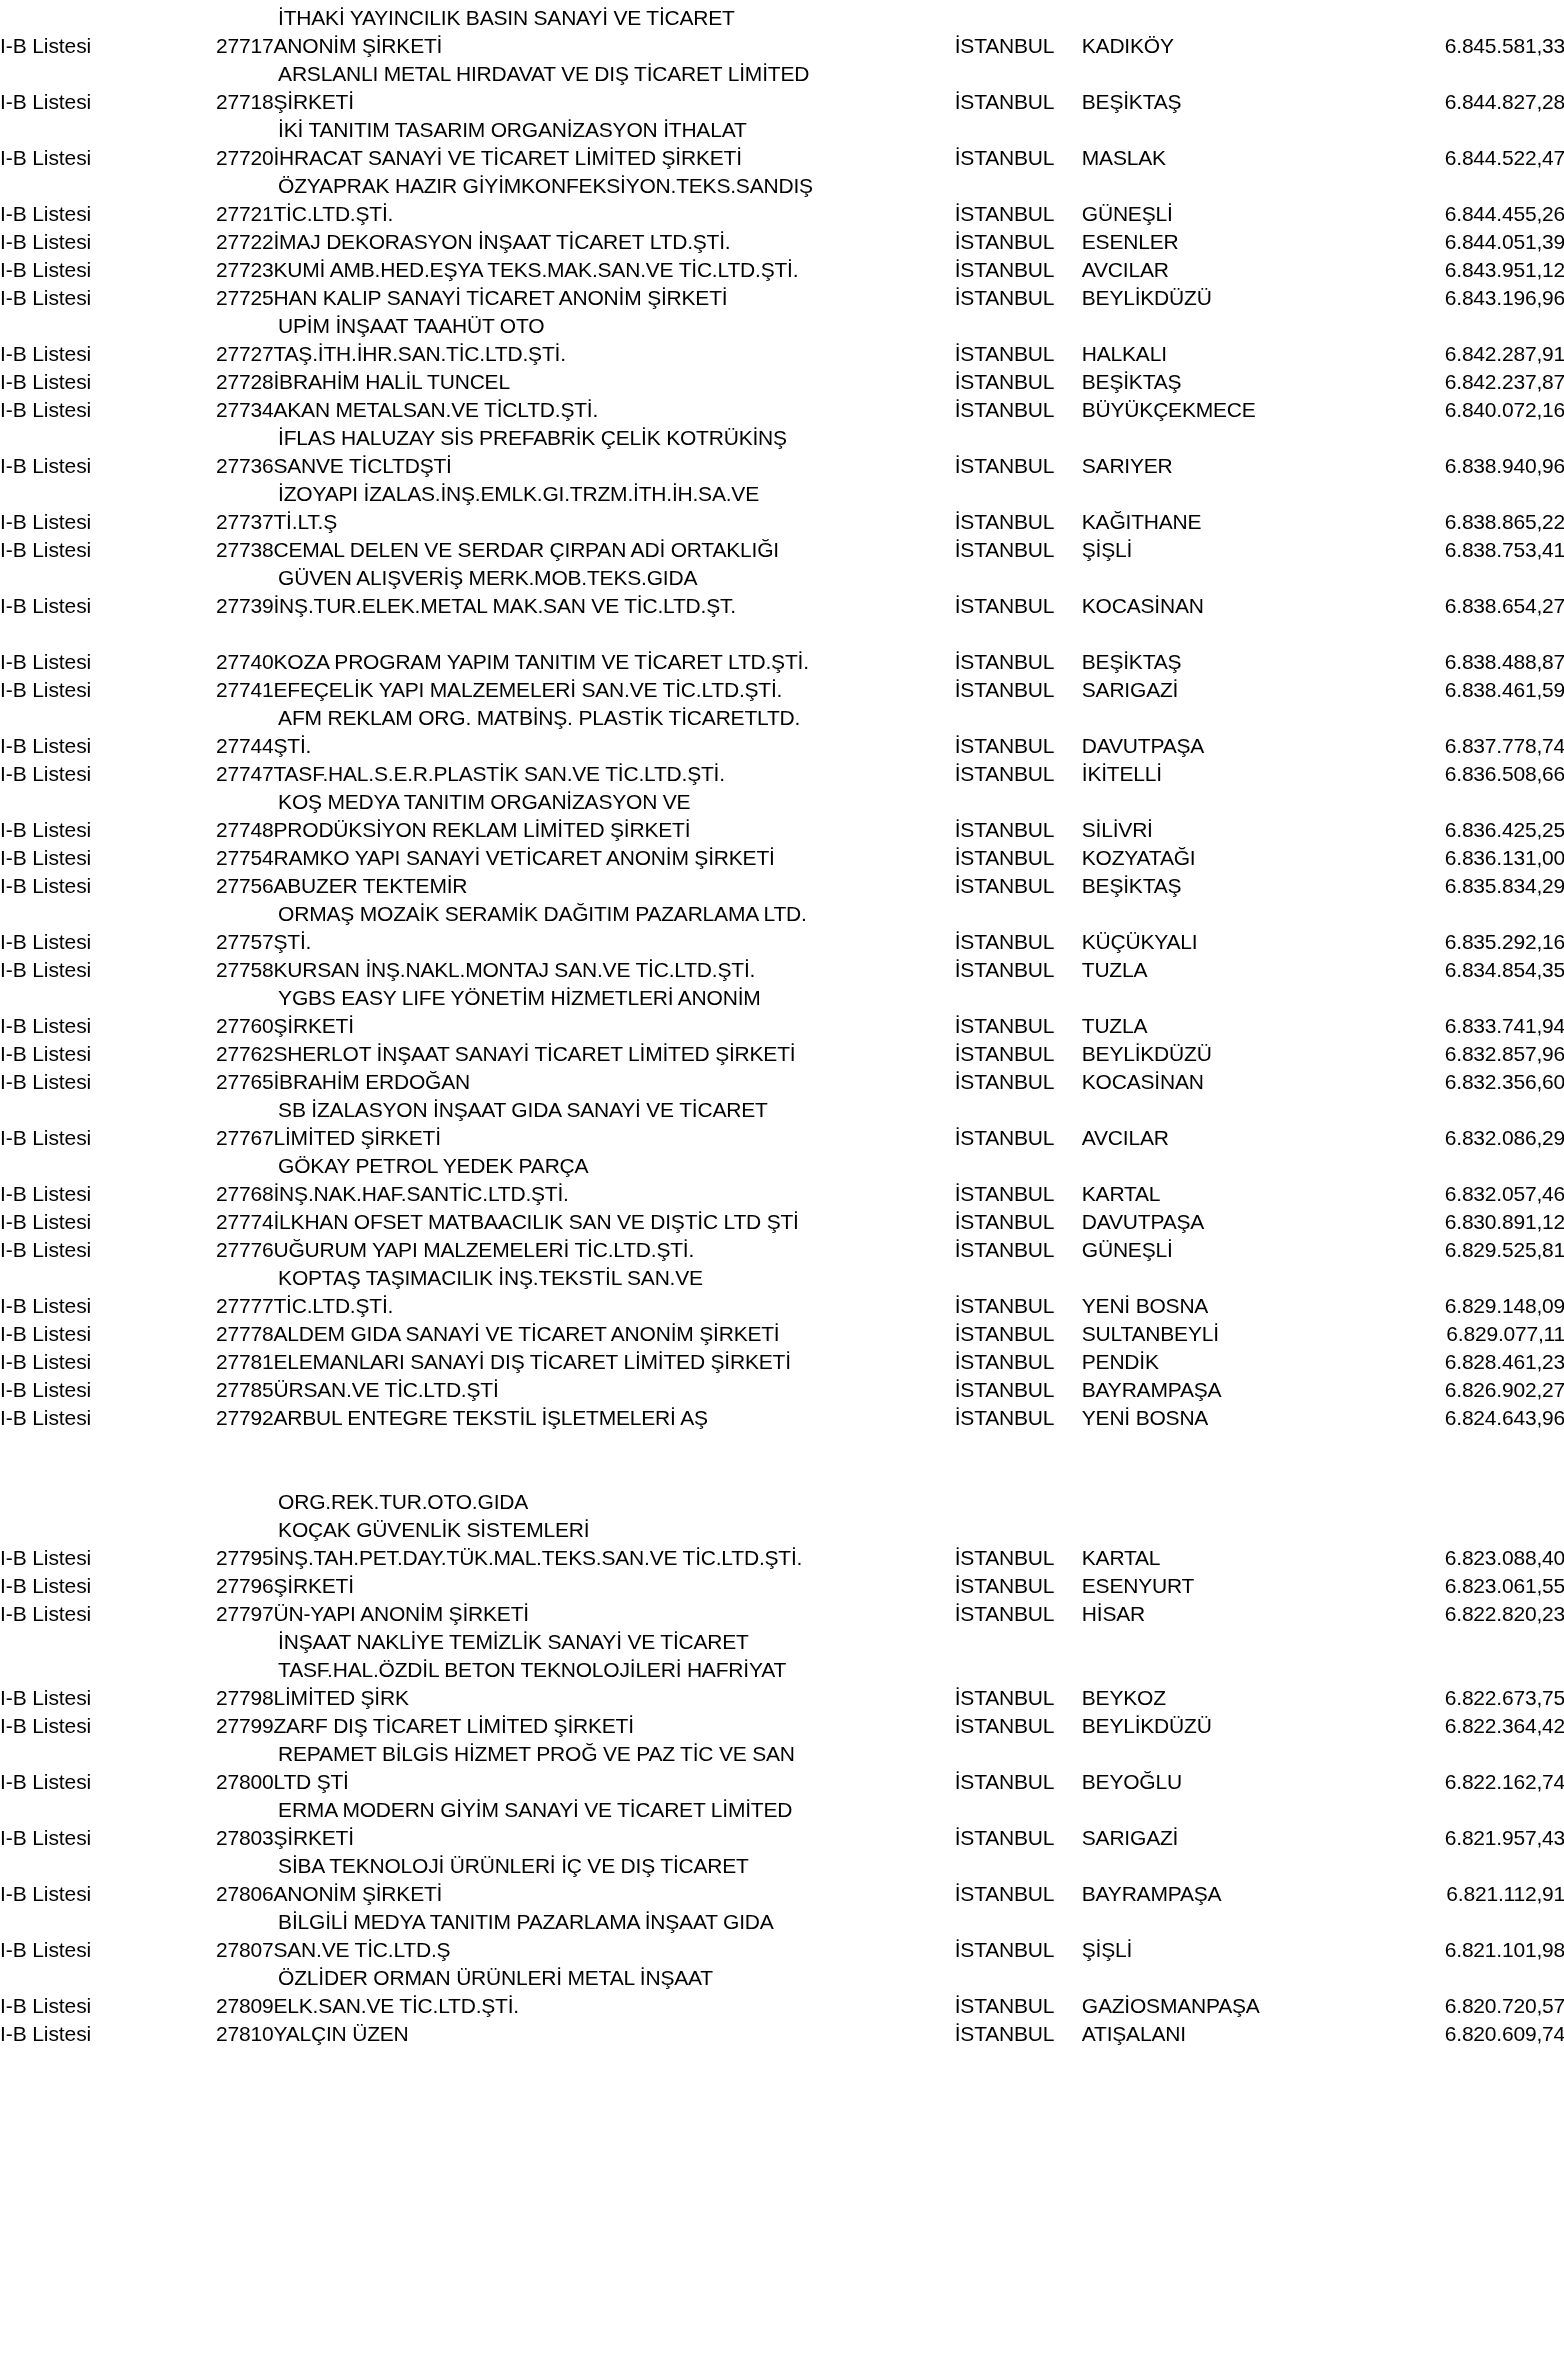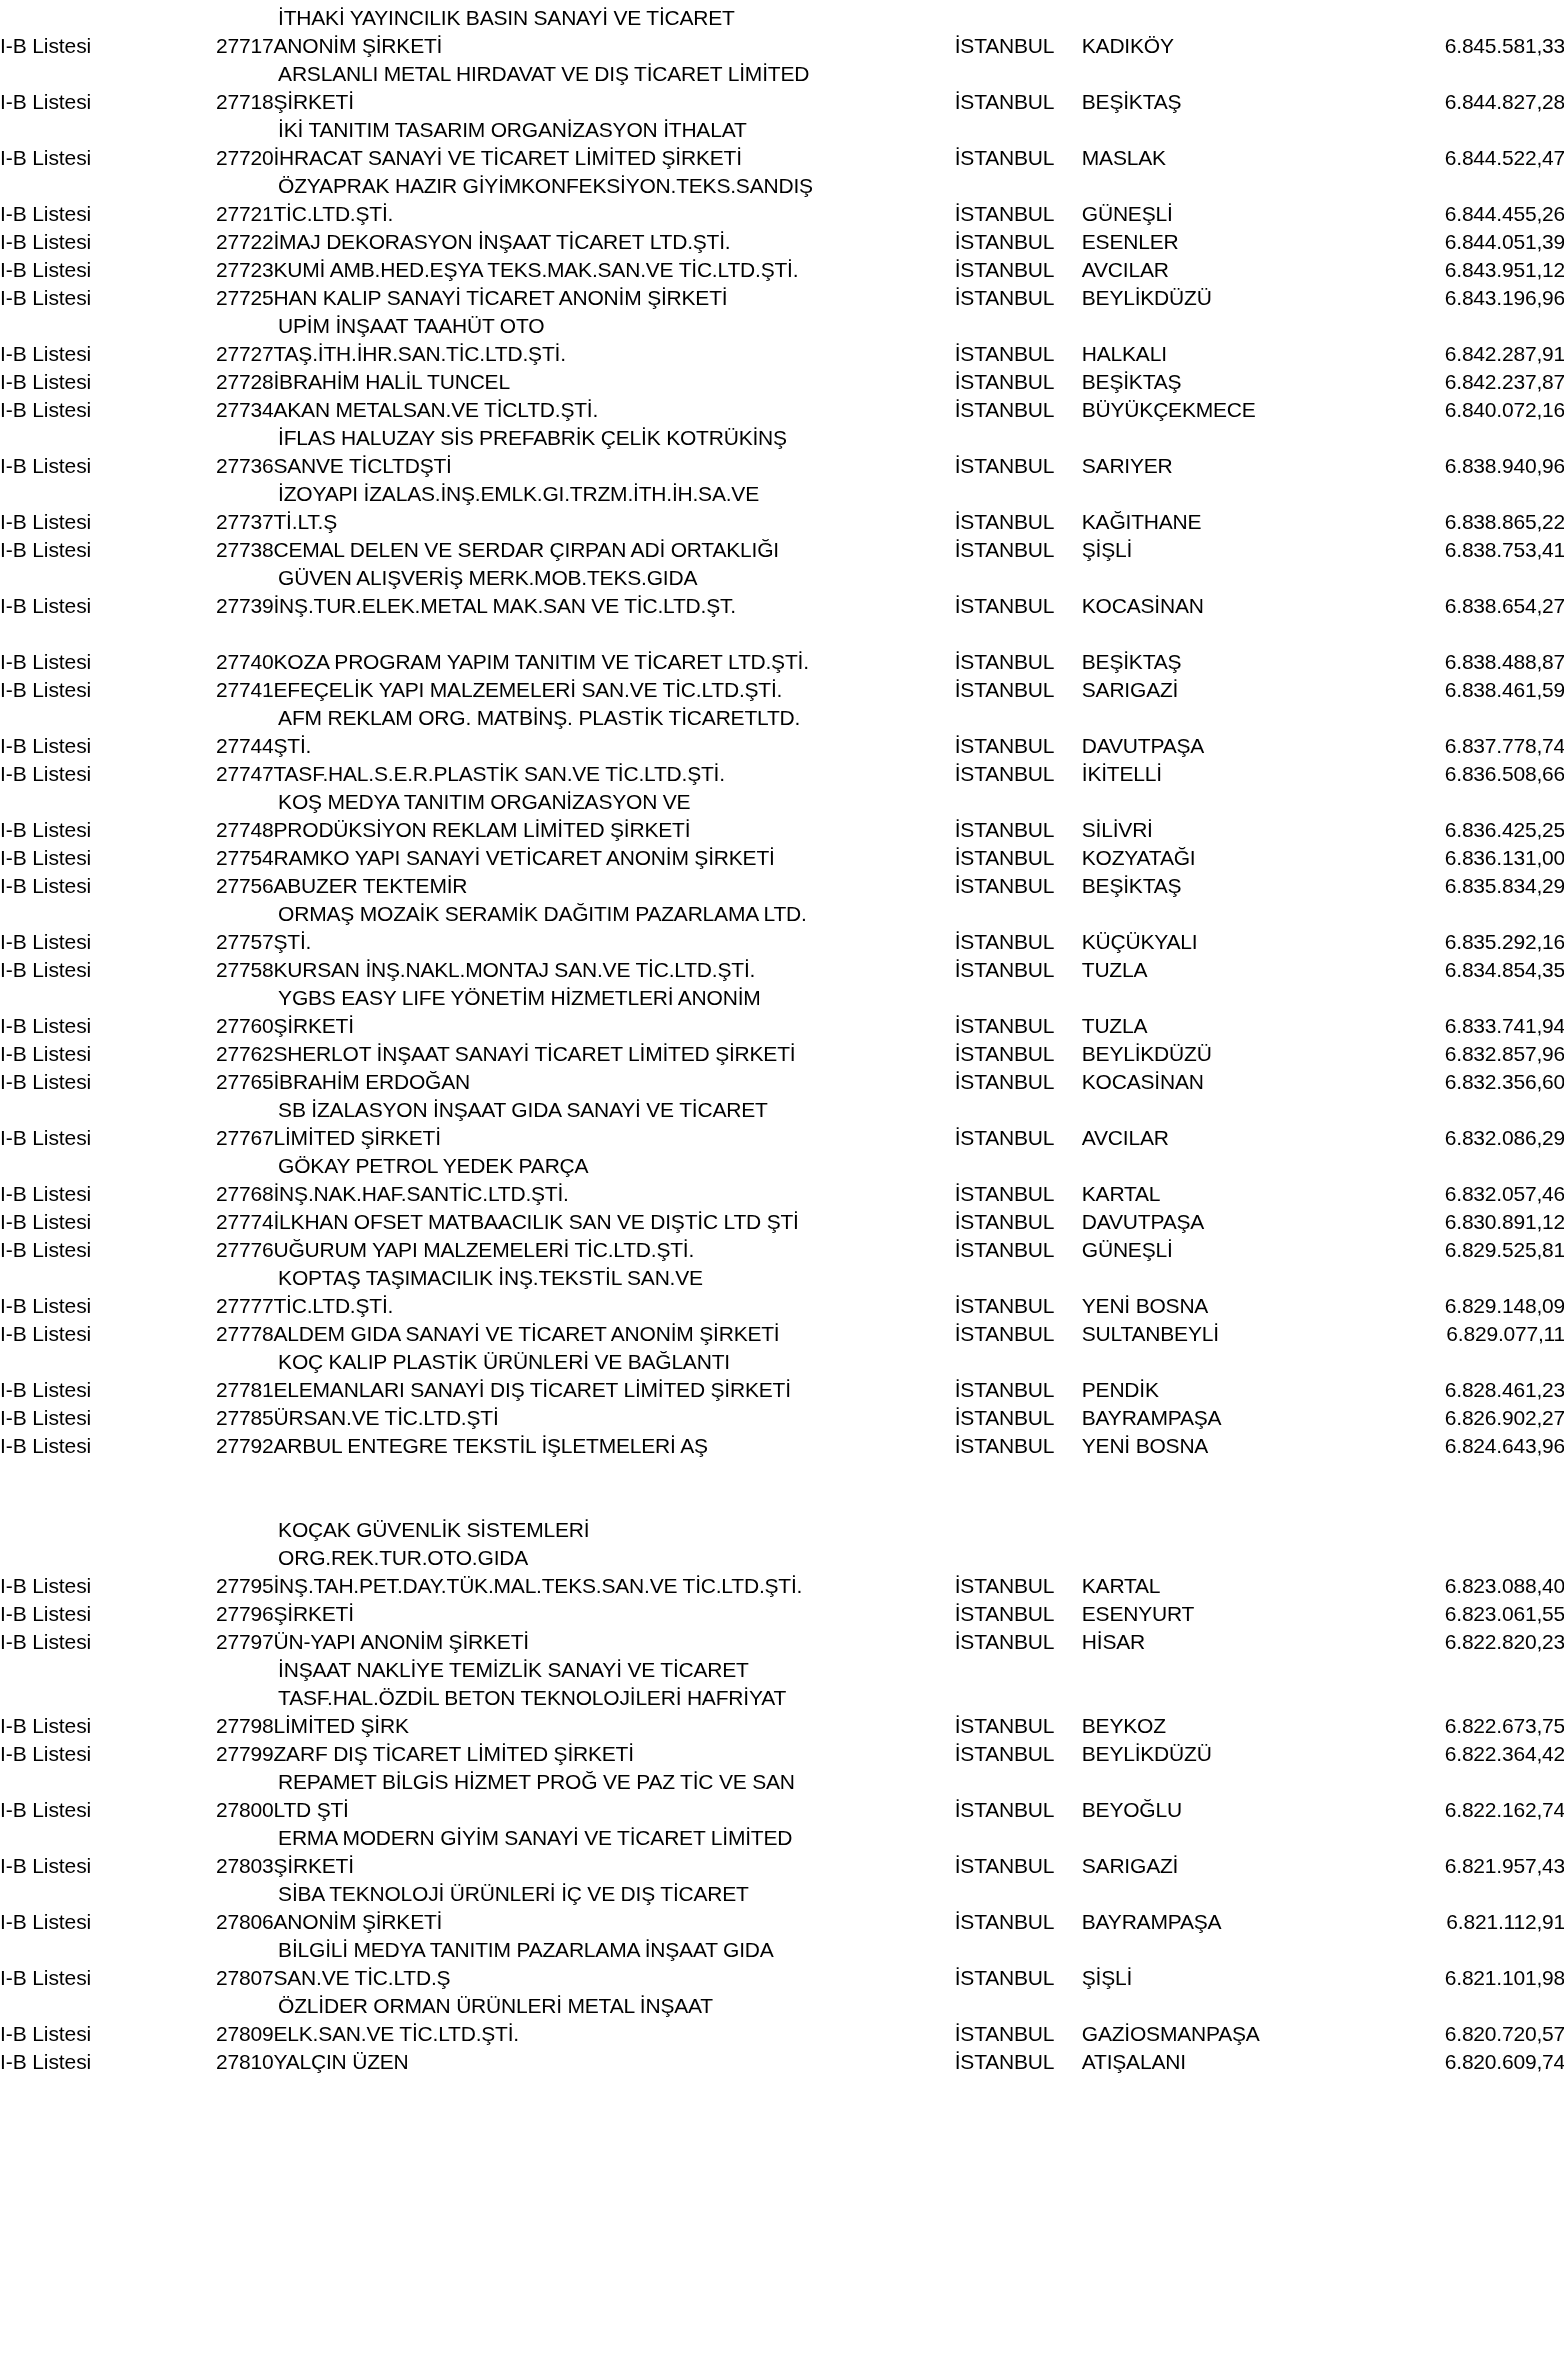--- a/index.html
+++ b/index.html
@@ -528,29 +528,20 @@
         </tr>
         <tr class="data-row">
           <td class="list-cell">I-B Listesi</td>
           <td class=""></td>
           <td class="seq-cell">27778</td>
           <td class="name-cell">ALDEM GIDA SANAYİ VE TİCARET ANONİM ŞİRKETİ</td>
           <td class="city-cell">İSTANBUL</td>
           <td class="district-cell">SULTANBEYLİ</td>
           <td class="amount-cell">6.829.077,11</td>
         </tr>
-        <tr class="cont-row">
-          <td class="list-cell"></td>
-          <td class=""></td>
-          <td class="seq-cell"></td>
-          <td class="name-cell">KOÇ KALIP PLASTİK ÜRÜNLERİ VE BAĞLANTI</td>
-          <td class="city-cell"></td>
-          <td class="district-cell"></td>
-          <td class="amount-cell"></td>
-        </tr>
         <tr class="data-row">
           <td class="list-cell">I-B Listesi</td>
           <td class=""></td>
           <td class="seq-cell">27781</td>
           <td class="name-cell">ELEMANLARI SANAYİ DIŞ TİCARET LİMİTED ŞİRKETİ</td>
           <td class="city-cell">İSTANBUL</td>
           <td class="district-cell">PENDİK</td>
           <td class="amount-cell">6.828.461,23</td>
         </tr>
         <tr class="data-row">
@@ -574,30 +565,30 @@
         <tr class="blank-row">
           <td colspan="7">&nbsp;</td>
         </tr>
         <tr class="blank-row">
           <td colspan="7">&nbsp;</td>
         </tr>
         <tr class="cont-row">
           <td class="list-cell"></td>
           <td class=""></td>
           <td class="seq-cell"></td>
+          <td class="name-cell">ORG.REK.TUR.OTO.GIDA</td>
+          <td class="city-cell"></td>
+          <td class="district-cell"></td>
+          <td class="amount-cell"></td>
+        </tr>
+        <tr class="cont-row">
+          <td class="list-cell"></td>
+          <td class=""></td>
+          <td class="seq-cell"></td>
           <td class="name-cell">KOÇAK GÜVENLİK SİSTEMLERİ</td>
-          <td class="city-cell"></td>
-          <td class="district-cell"></td>
-          <td class="amount-cell"></td>
-        </tr>
-        <tr class="cont-row">
-          <td class="list-cell"></td>
-          <td class=""></td>
-          <td class="seq-cell"></td>
-          <td class="name-cell">ORG.REK.TUR.OTO.GIDA</td>
           <td class="city-cell"></td>
           <td class="district-cell"></td>
           <td class="amount-cell"></td>
         </tr>
         <tr class="data-row">
           <td class="list-cell">I-B Listesi</td>
           <td class=""></td>
           <td class="seq-cell">27795</td>
           <td class="name-cell">İNŞ.TAH.PET.DAY.TÜK.MAL.TEKS.SAN.VE TİC.LTD.ŞTİ.</td>
           <td class="city-cell">İSTANBUL</td>

